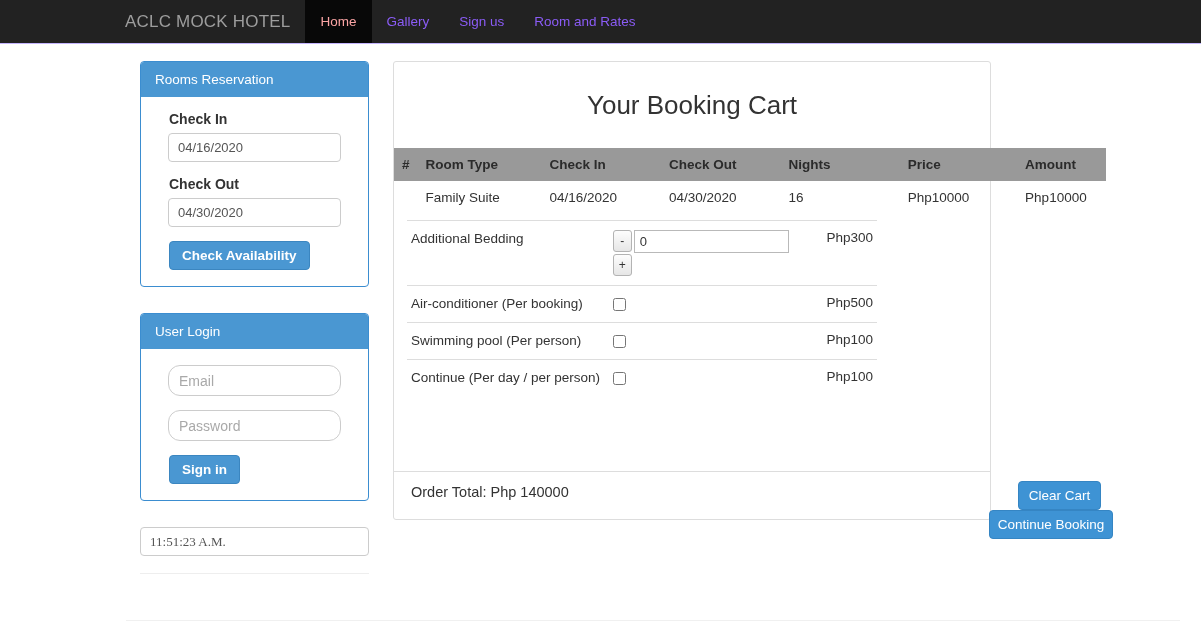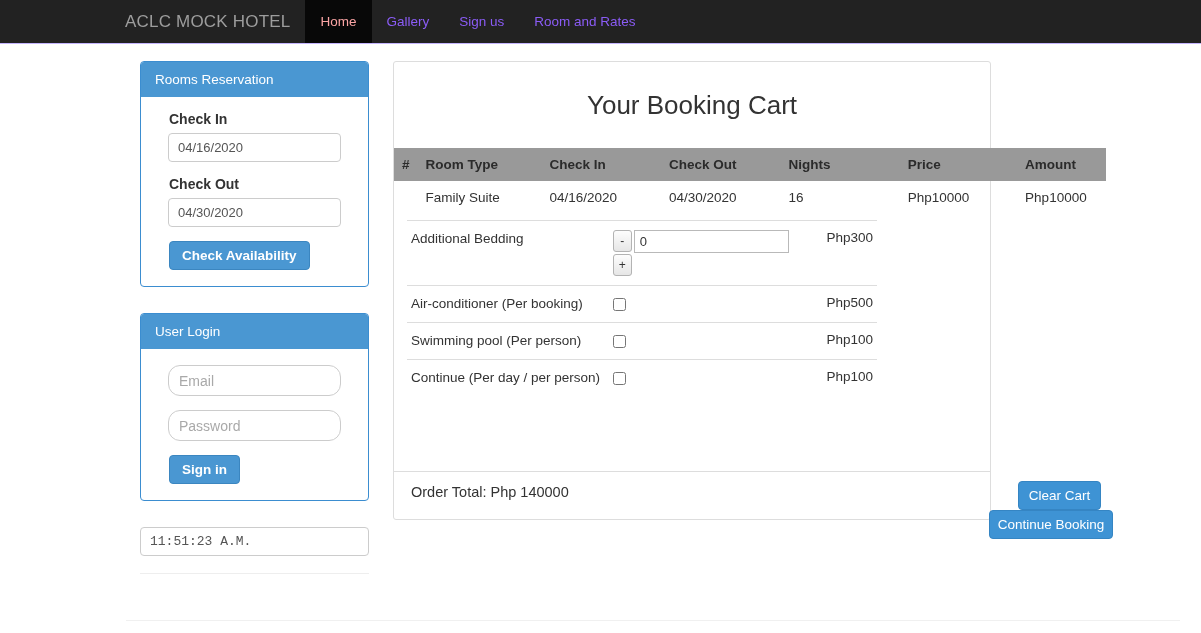--- a/index.html
+++ b/index.html
@@ -112,21 +112,21 @@
   }
   .login-input::placeholder { color: #a9a9a9; }
   .signin-wrap { margin-left: 14px; }
 
   .clock-box {
     width: 229px;
     height: 29px;
     padding: 4px 9px;
     font-size: 13px;
     color: #555555;
-    font-family: Liberation Mono, monospace;
+    font-family: Liberation Serif, serif;
     border: 1px solid #cccccc;
     border-radius: 4px;
     background: #ffffff;
   }
   .sidebar-rule {
     margin-top: 17px;
     border: 0;
     border-top: 1px solid #eeeeee;
   }
 

